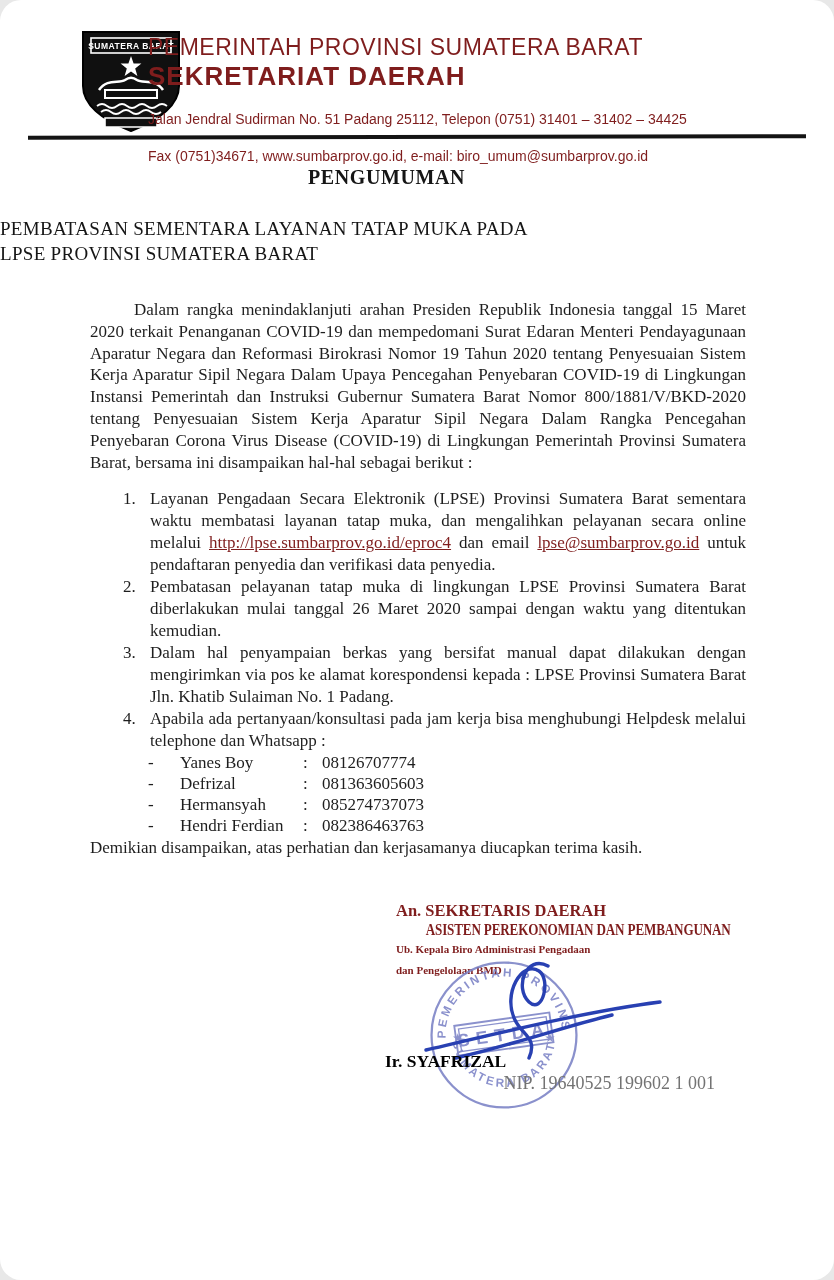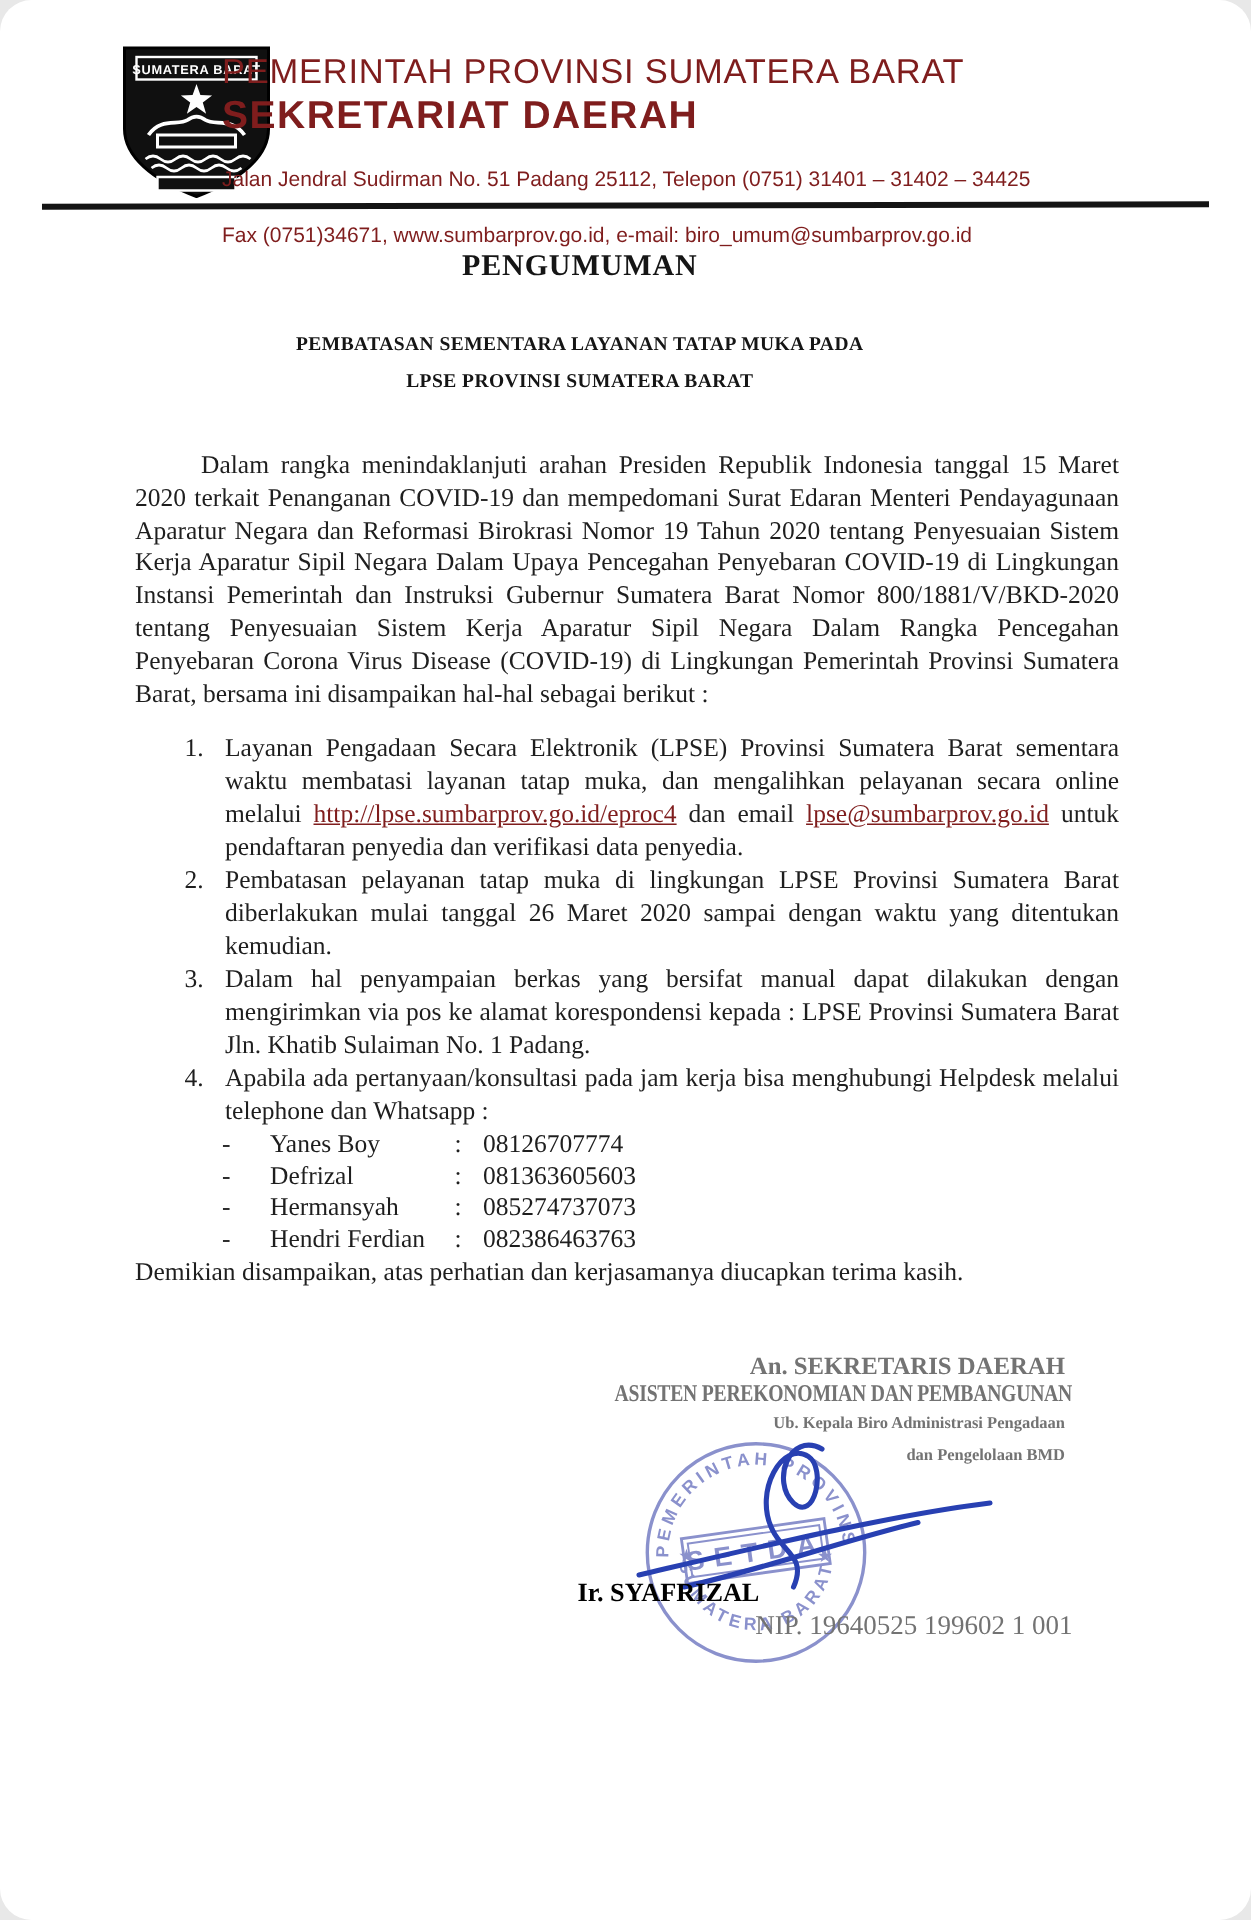--- a/index.html
+++ b/index.html
@@ -27,21 +27,21 @@
     position:absolute;left:28px;right:28px;top:135px;height:4px;
     background:#141414;transform:rotate(-.12deg);
   }
   
   .doc-body{position:absolute;left:0;top:166px;width:773px;}
   .title{
     text-align:center;font-weight:bold;font-size:20px;
     letter-spacing:.6px;margin:0;color:#151515;
   }
   .subtitle{
-    text-align:center;font-weight:bold;font-size:13px;line-height:25px;
+    font-weight:normal;font-size:19px;line-height:25px;
     letter-spacing:.3px;margin:27px 0 0 0;color:#151515;
   }
   
   .opening{
     margin:33px 0 0 90px;width:656px;
     text-align:justify;text-indent:44px;
     font-size:17px;line-height:21.8px;
   }
   .num-list{margin:15px 0 0 123px;width:623px;}
   .num-item{display:flex;align-items:flex-start;}
@@ -55,22 +55,22 @@
   .contact-row .dash{flex:0 0 32px;}
   .contact-row .cname{flex:0 0 123px;}
   .contact-row .colon{flex:0 0 19px;}
   .contact-row .cphone{flex:1;}
   .closing{
     margin:0 0 0 90px;width:680px;
     font-size:17px;line-height:22px;
   }
   
   .sig-block{
-    position:absolute;left:380px;top:901px;width:330px;
-    text-align:right;color:#737373;
+    position:absolute;left:396px;top:901px;width:330px;
+    text-align:left;color:#7f1d1d;
   }
   .sig-an{font-weight:bold;font-size:16.5px;line-height:19px;}
   .sig-asisten{
     font-weight:bold;font-size:16px;line-height:19px;white-space:nowrap;
     transform:scaleX(.82);transform-origin:center;letter-spacing:-.2px;
   }
   .sig-ub{font-weight:bold;font-size:11px;line-height:21px;}
   .sig-name{
     position:absolute;left:385px;top:1051px;width:330px;
     font-weight:bold;font-size:17.5px;color:#000000;

